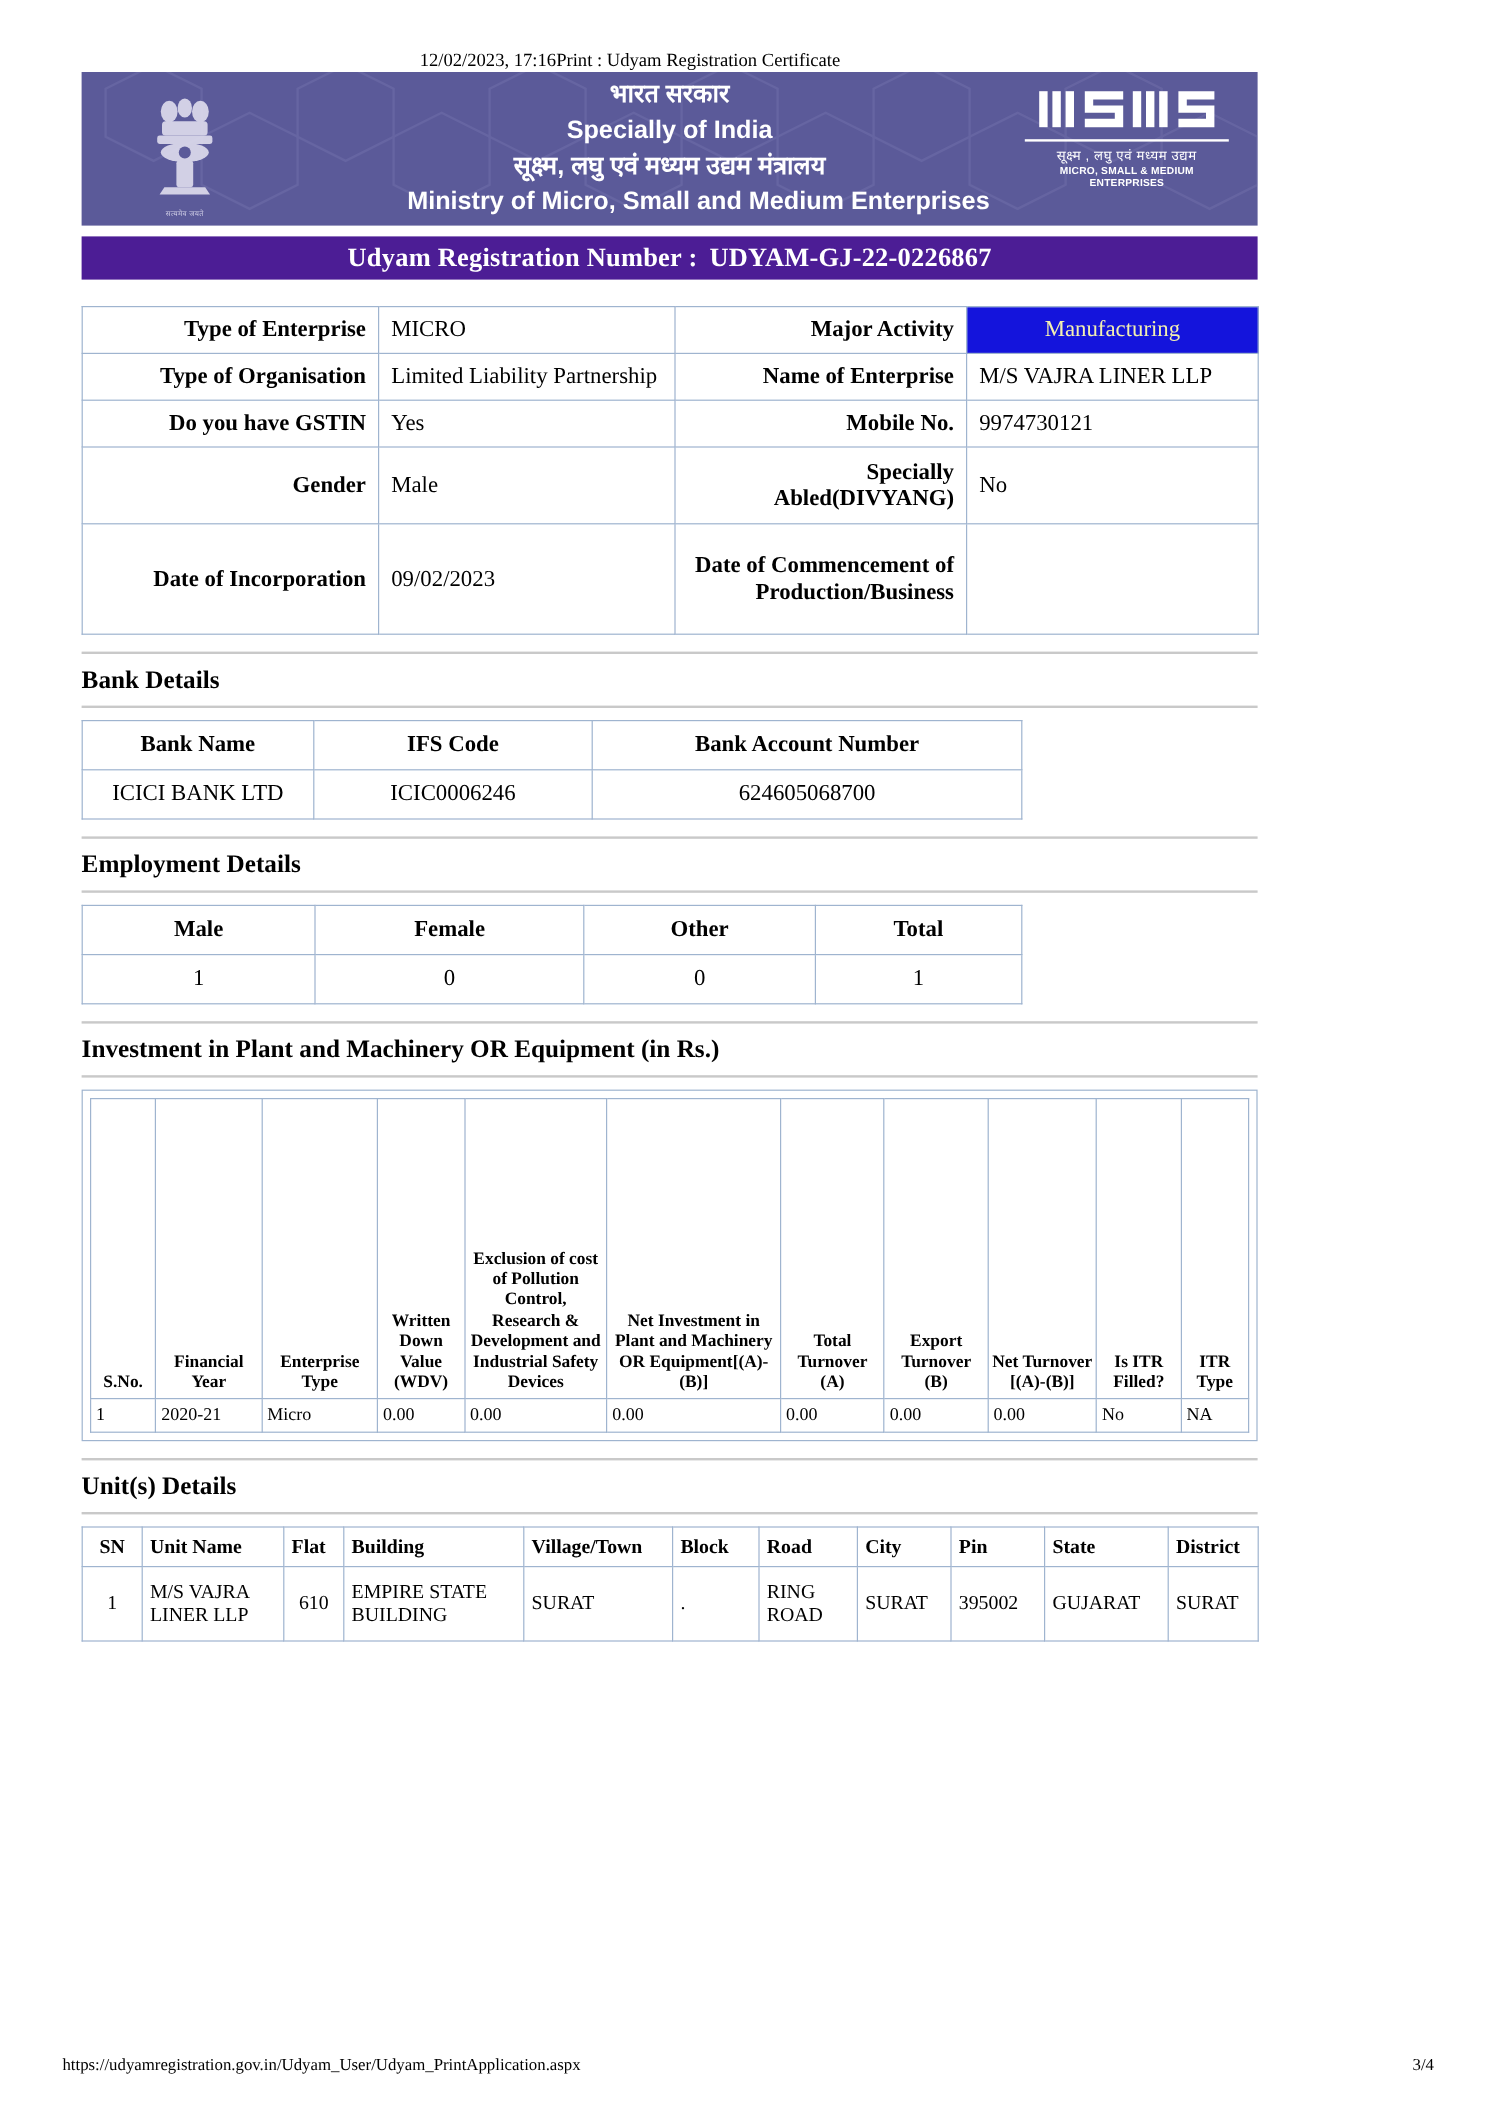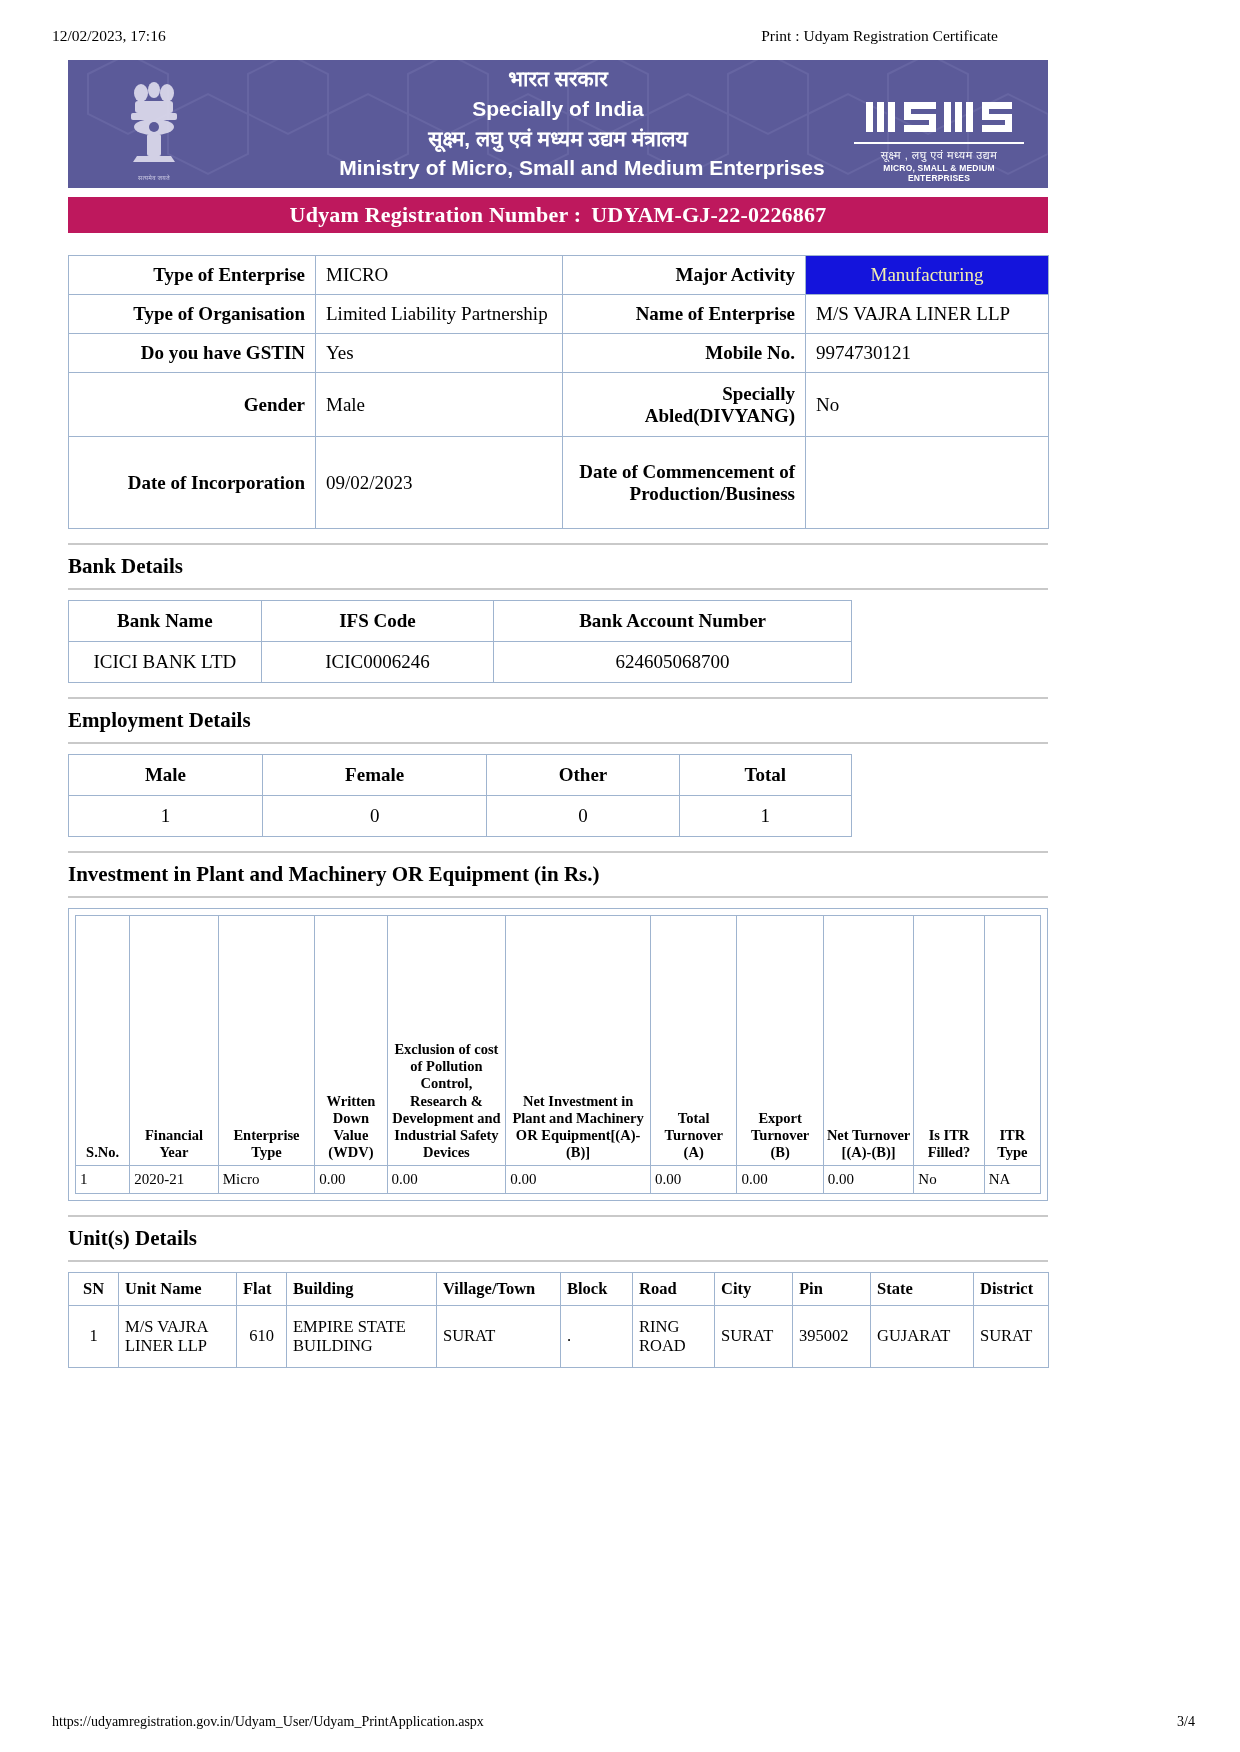--- a/index.html
+++ b/index.html
@@ -10,22 +10,22 @@
     background: #ffffff;
     font-family: "Liberation Serif", "DejaVu Serif", serif;
     color: #000000;
     position: relative;
   }
   .page { width: 1240px; height: 1752px; position: relative; padding: 0; }
 
   
   .print-head {
     position: absolute;
-    top: 27px; left: 0; width: 1240px;
-    display: flex; justify-content: space-between;
+    top: 42px; left: 0; width: 1240px;
+    display: flex; justify-content: center;
     padding: 0 52px 0 52px;
     font-size: 15.5px;
   }
   .print-head .ph-left { text-align: left; }
   .print-head .ph-right { margin-right: 190px; }
 
   .print-foot {
     position: absolute;
     bottom: 22px; left: 0; width: 1240px;
     display: flex; justify-content: space-between;
@@ -54,38 +54,38 @@
     width: 80px; height: 112px;
     display: flex; flex-direction: column; align-items: center; justify-content: flex-end;
   }
   .emblem-sat { font-size: 6px; color: #cfcde6; letter-spacing: .3px; margin-top: 1px; }
   .banner-center { text-align: center; z-index: 3; line-height: 1.28; }
   .bc-hi1 { font-family: "Liberation Sans", sans-serif; font-size: 21px; font-weight: 700; color: #ffffff; }
   .bc-en1 { font-family: "Liberation Sans", sans-serif; font-size: 21px; font-weight: 700; color: #ffffff; margin-top: 3px;}
   .bc-hi2 { font-family: "Liberation Sans", sans-serif; font-size: 21px; font-weight: 700; color: #ffffff; margin-top: 3px;}
   .bc-en2 { font-family: "Liberation Sans", sans-serif; font-size: 21px; font-weight: 700; color: #ffffff; margin-top: 3px; margin-left: 48px;}
   .msme-logo {
-    position: absolute; right: 24px; top: 34px;
+    position: absolute; right: 24px; top: 8px;
     width: 170px; text-align: center; z-index: 3;
   }
   .msme-mark { display: flex; justify-content: center; align-items: flex-end; height: 44px; }
   .msme-sub1 {
     font-family: "Liberation Sans", sans-serif;
     font-size: 11px; color: #ffffff; margin-top: 4px; letter-spacing: .5px;
     border-top: 2px solid #ffffff; padding-top: 3px;
   }
   .msme-sub2 {
     font-family: "Liberation Sans", sans-serif;
     font-size: 8.5px; color: #ffffff; letter-spacing: .2px; margin-top: 1px; font-weight: 700;
   }
 
   
   .reg-bar {
     width: 980px; height: 36px;
-    background: #be185d;
+    background: #4c1d95;
     margin-top: 9px;
     display: flex; align-items: center; justify-content: center;
     color: #ffffff;
     font-size: 22px; font-weight: 700;
     letter-spacing: .2px;
   }
   .reg-bar .rb-num { margin-left: 10px; }
 
   
   table { border-collapse: collapse; width: 784px; }

